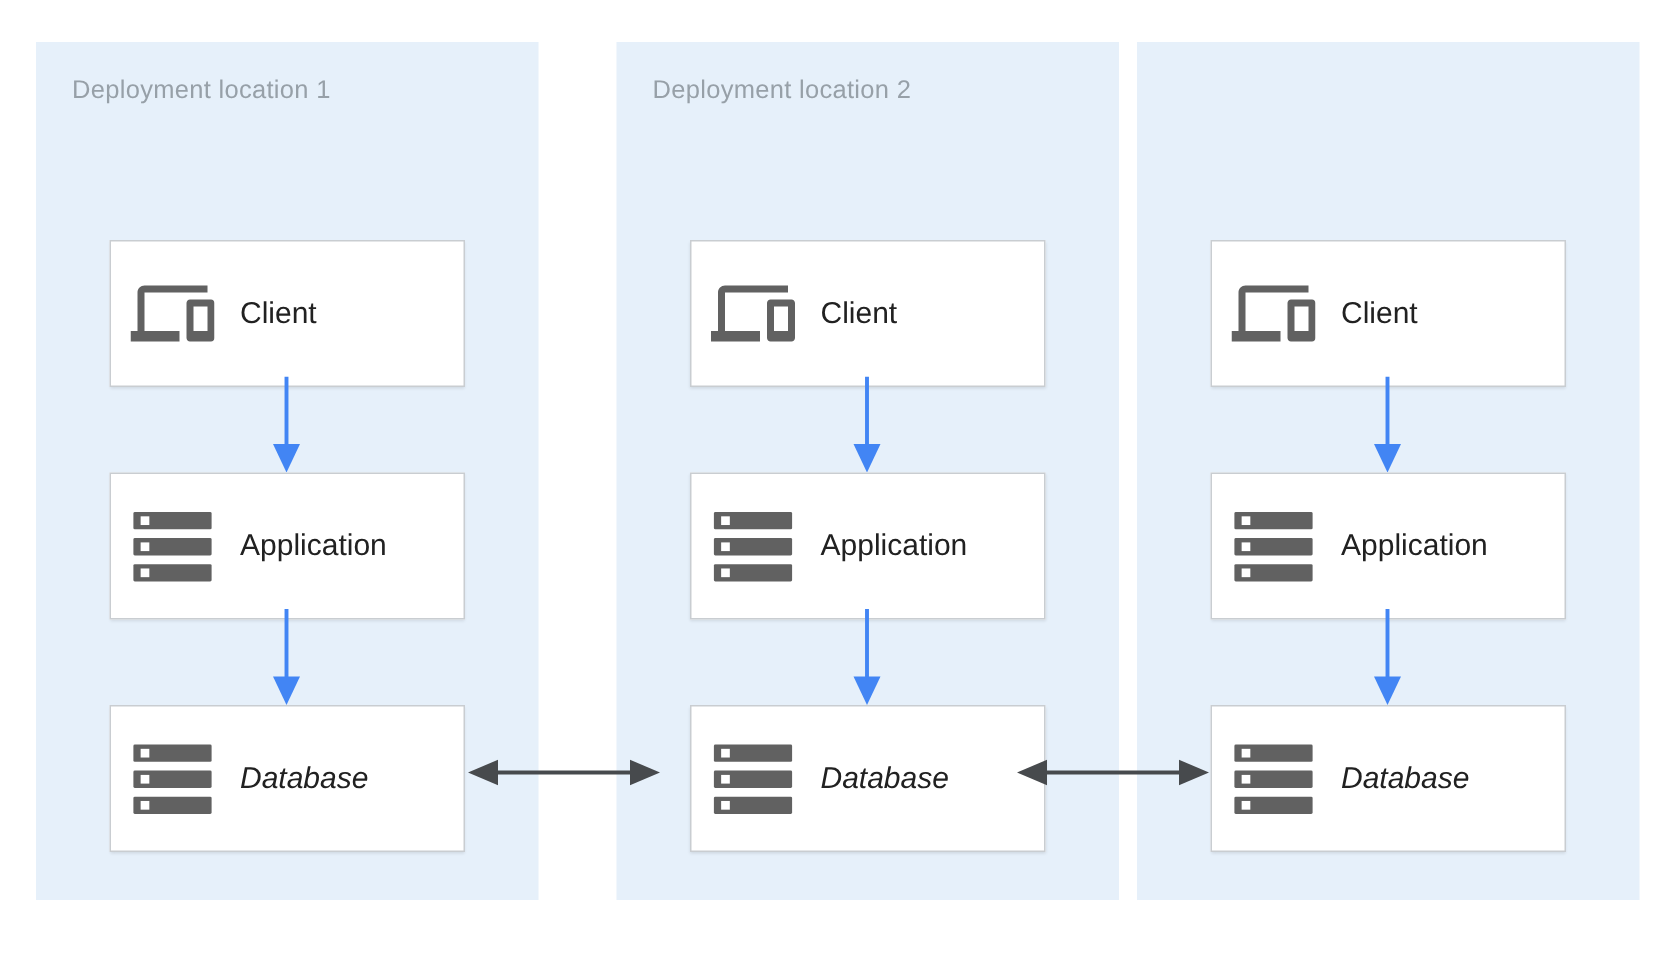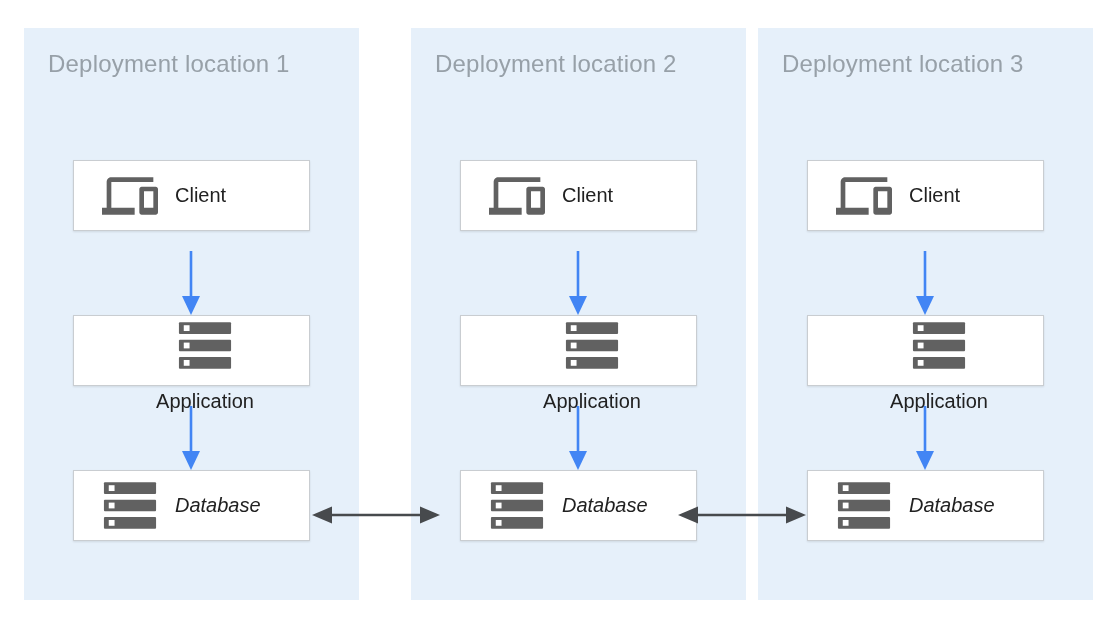--- a/index.html
+++ b/index.html
@@ -23,42 +23,42 @@
     background: var(--panel-bg, #E6F0FA);
   }
   .panel-1 { left: 24px; }
   .panel-2 { left: 391px; margin-left: 20px; }
   .panel-3 { left: 758px; }
   .panel-title {
     position: absolute;
     left: 24px;
     top: 22px;
     margin: 0;
-    font-size: 24px;
+    font-size: 17px;
     font-weight: 400;
     color: var(--panel-title, #97A0A8);
     letter-spacing: 0.2px;
     white-space: nowrap;
   }
   .node {
     position: absolute;
     left: 49px;
     width: 237px;
-    height: 71px;
+    height: 98px;
     box-sizing: border-box;
     background: var(--node-bg, #FFFFFF);
     border: 1px solid var(--node-border, #C9CDD1);
     box-shadow: 0 1px 2px rgba(0,0,0,0.10);
     display: flex;
     align-items: center;
-    padding-left: 27px;
+    padding-left: 12px;
     gap: 16px;
   }
   .node-client      { top: 132px; }
-  .node-application { top: 287px; flex-direction: column; }
+  .node-application { top: 287px; }
   .node-database    { top: 442px; font-style: italic; }
   .icon {
     width: 58px;
     display: flex;
     justify-content: center;
     align-items: center;
     flex: 0 0 58px;
   }
   .node-label {
     font-size: 20px;
@@ -199,21 +199,20 @@
             <rect x="7" y="21" width="6" height="6"></rect>
             <rect x="7" y="39" width="6" height="6"></rect>
           </g>
         </svg>
       </span>
       <span class="node-label">Database</span>
     </div>
   </section>
 
   <section class="panel panel-3">
-    <h2 class="panel-title">Deployment location 3</h2>
 
     <div class="node node-client">
       <span class="icon">
         <svg width="56" height="56" viewBox="0 0 24 24" aria-hidden="true">
           <path style="fill:var(--icon-gray)" d="M4 6h18V4H4c-1.1 0-2 .9-2 2v11H0v3h14v-3H4V6zm19 2h-6c-.55 0-1 .45-1 1v10c0 .55.45 1 1 1h6c.55 0 1-.45 1-1V9c0-.55-.45-1-1-1zm-1 9h-4v-7h4v7z"></path>
         </svg>
       </span>
       <span class="node-label">Client</span>
     </div>
 

